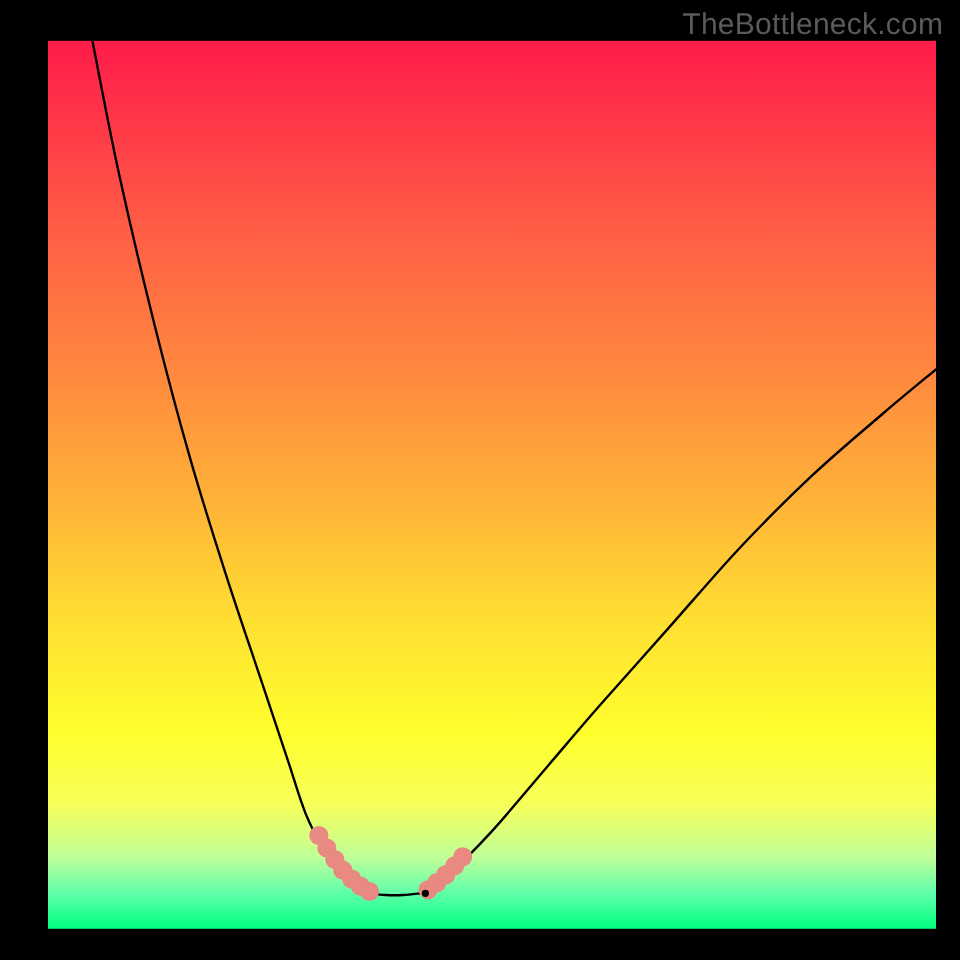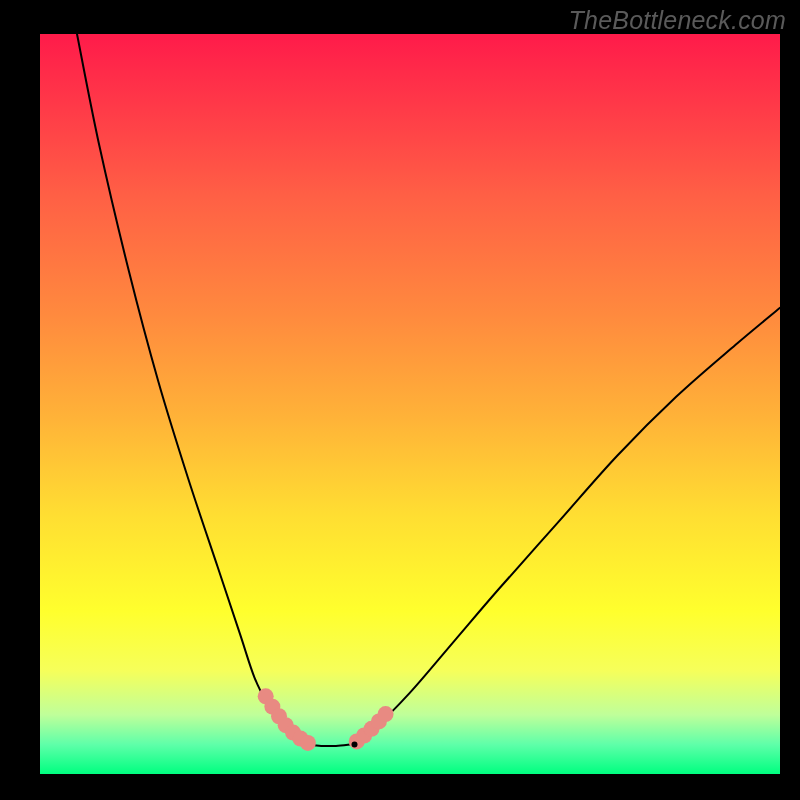--- a/index.html
+++ b/index.html
@@ -10,21 +10,20 @@
     background: #000;
     overflow: hidden;
   }
   .frame {
     position: absolute;
     left: 0;
     top: 0;
     width: 800px;
     height: 600px;
     background: #000;
-    font-style: italic;
   }
   .plot {
     position: absolute;
     left: 40px;
     top: 34px;
     width: 740px;
     height: 740px;
     background: linear-gradient(
       to bottom,
       #ff1b4a 0%,

